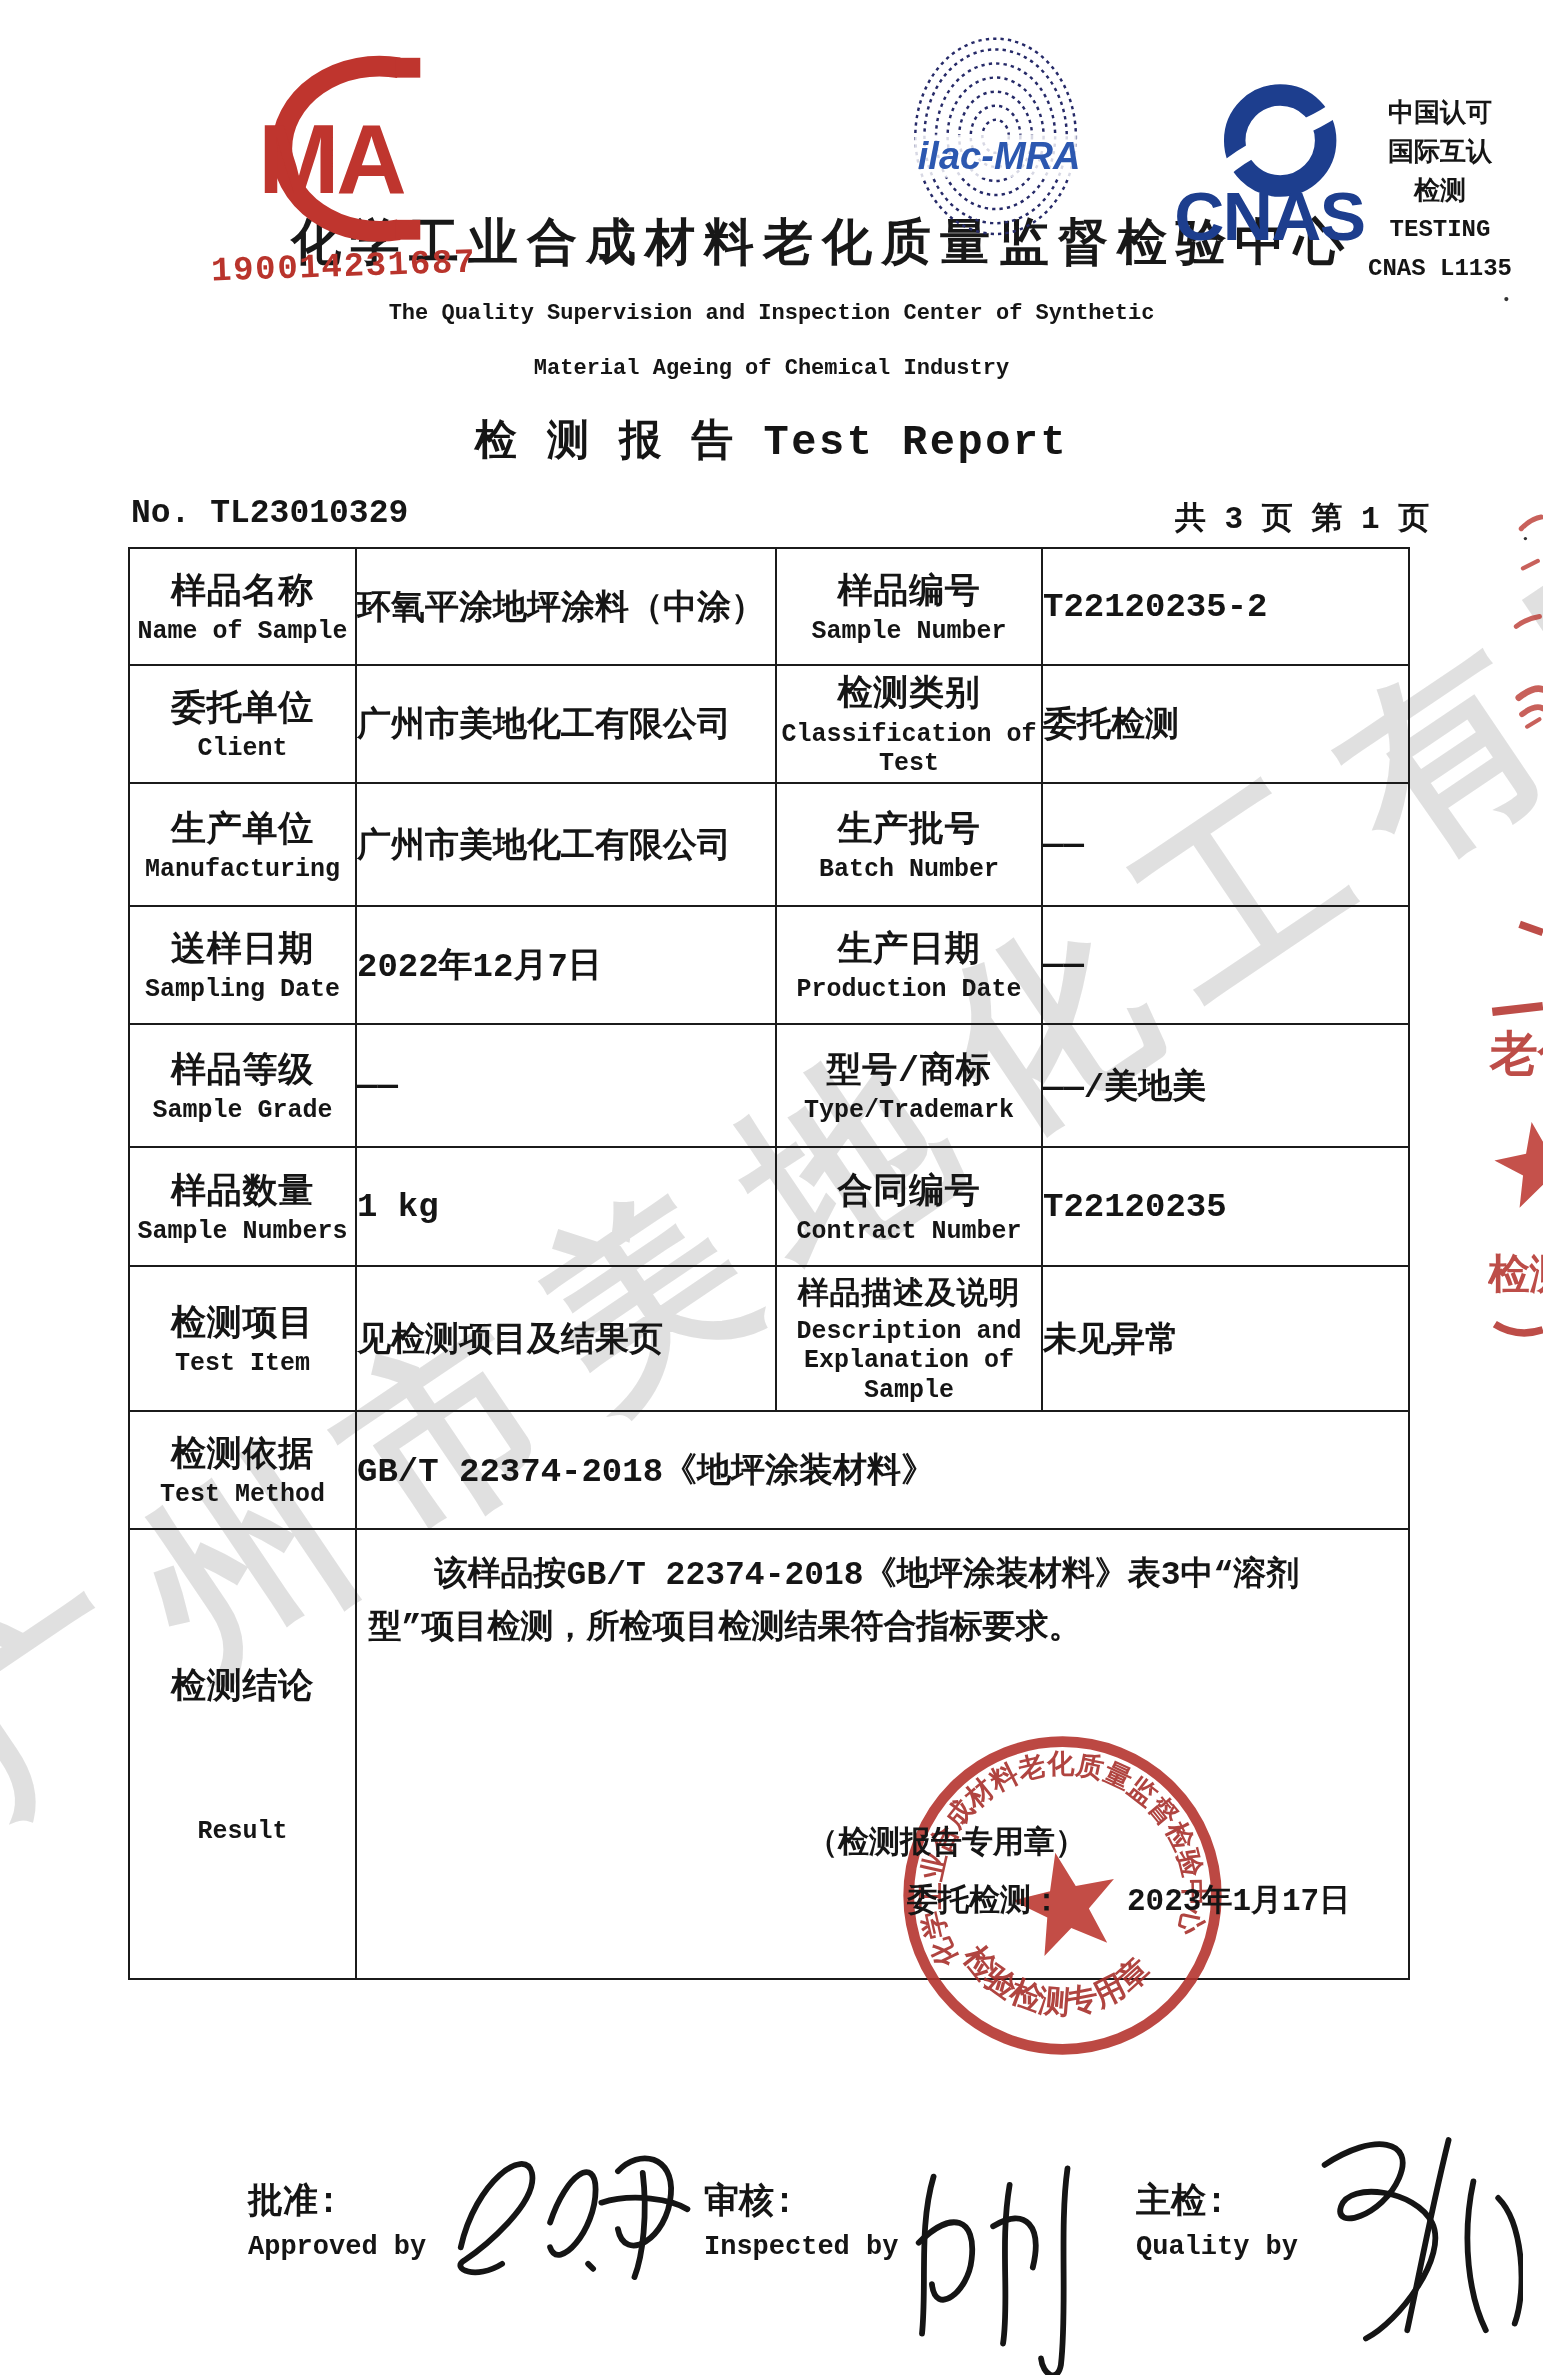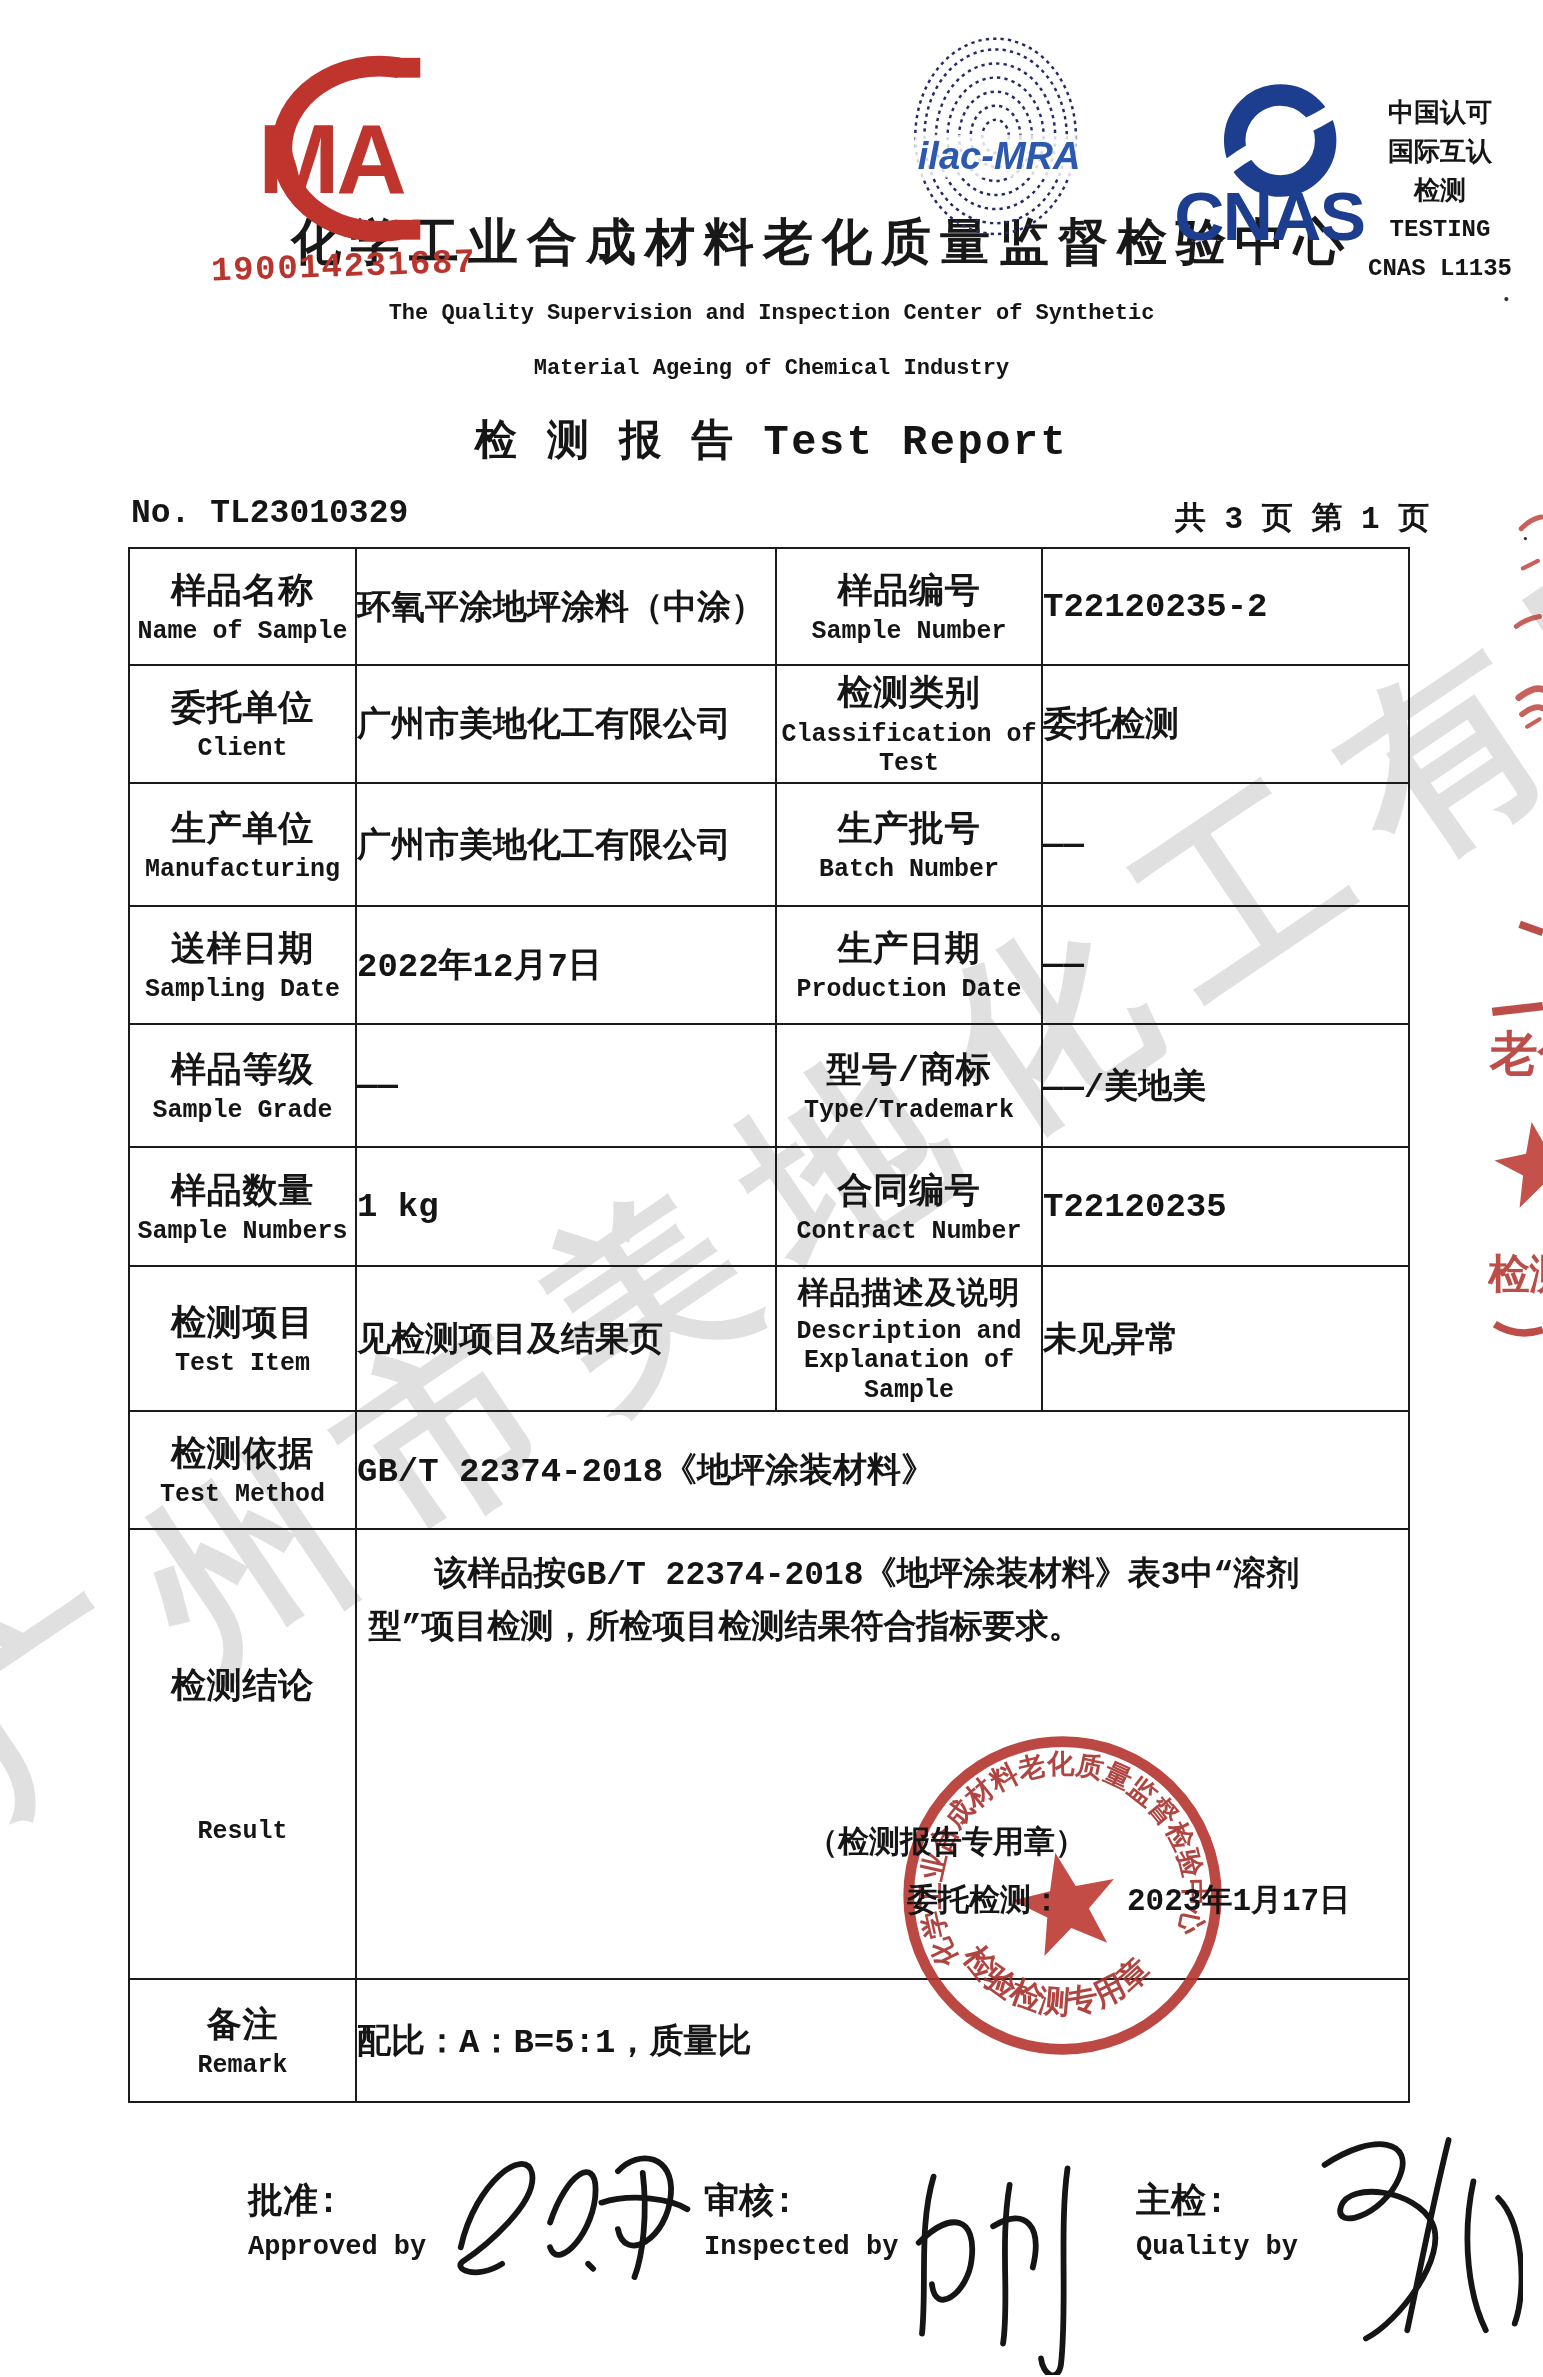--- a/index.html
+++ b/index.html
@@ -208,27 +208,20 @@
         <td class="val" colspan="3">GB/T 22374-2018《地坪涂装材料》</td>
       </tr>
       <tr style="height:450px">
         <td class="lab res-lab">
           <div class="cn">检测结论</div>
           <div class="en">Result</div>
           </td>
         <td class="val top" colspan="3">
           <div class="result-para">该样品按GB/T 22374-2018《地坪涂装材料》表3中“溶剂型”项目检测，所检项目检测结果符合指标要求。</div>
         </td>
-      </tr>
-      <tr style="height:123px">
-        <td class="lab">
-          <div class="cn">备注</div>
-          <div class="en">Remark</div>
-          </td>
-        <td class="val" colspan="3">配比：A：B=5:1，质量比</td>
       </tr>
     </tbody>
   </table>
 
   <svg class="abs stamp-svg" width="331" height="339" viewBox="0 0 400 410">
     <g opacity="0.9">
       <circle cx="200" cy="205" r="186" fill="none" stroke="#b5352f" stroke-width="13"></circle>
       <defs>
         <path id="arcTop" d="M 79,290 A 148,148 0 1 1 321,290"></path>
         <path id="arcBottom" d="M 68,253 A 140,140 0 0 0 332,253"></path>

